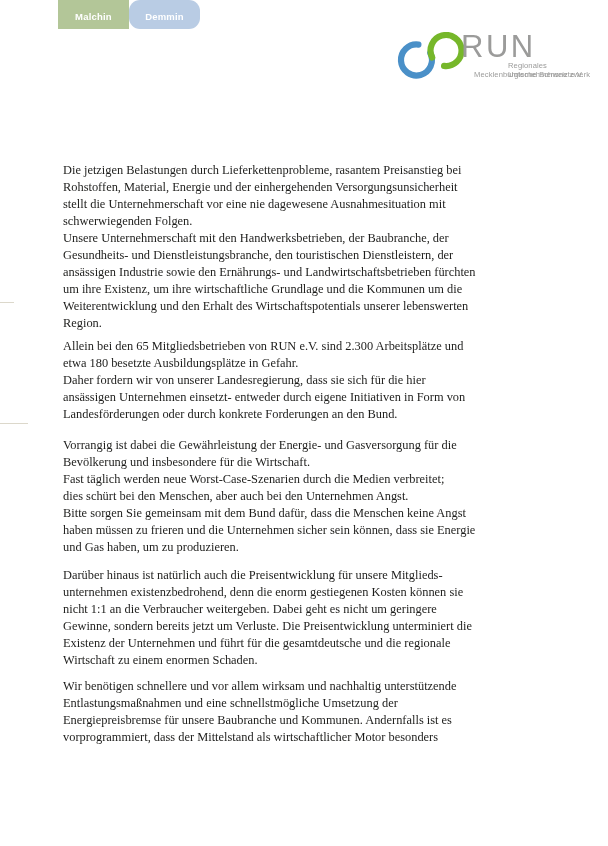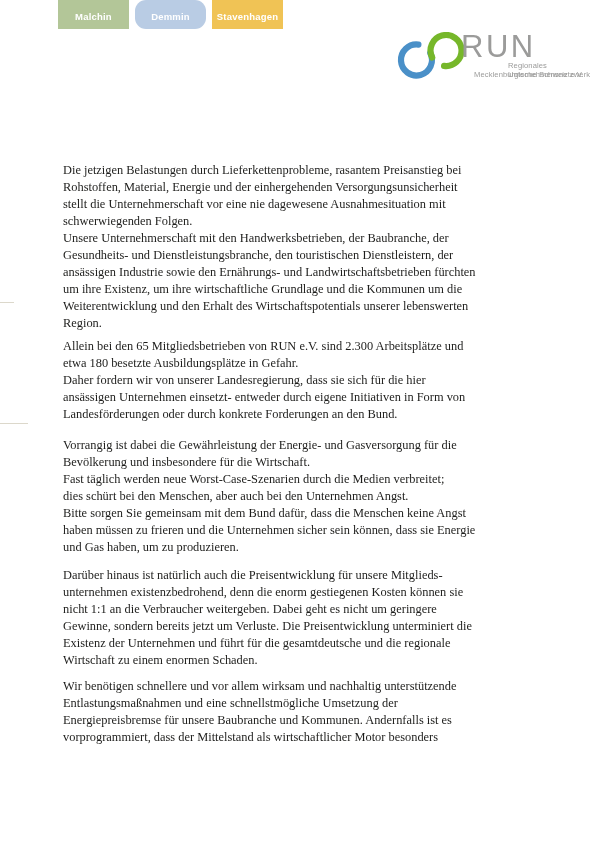--- a/index.html
+++ b/index.html
@@ -6,21 +6,21 @@
   .page{
     position:relative;
     width:608px;height:846px;
     background:#ffffff;
     overflow:hidden;
     font-family:"Liberation Sans",sans-serif;
   }
   
   .tabbar{
     position:absolute;left:58px;top:0;
-    display:flex;gap:6px;
+    display:flex;
   }
   .tab{
     width:71px;height:29px;
     display:flex;align-items:center;justify-content:center;
     padding-top:4px;box-sizing:border-box;
     color:#ffffff;
     font-size:9.5px;font-weight:bold;
     letter-spacing:.2px;
     cursor:pointer;
   }
@@ -61,21 +61,20 @@
   .p5{top:658px;}
 </style>
 </head>
 <body>
 
 <div class="page">
 
   <div class="tabbar">
     <div class="tab" style="background: rgb(179, 198, 152);">Malchin</div>
     <div class="tab" style="background: rgb(185, 204, 228); border-radius: 11px;">Demmin</div>
-    <div class="tab" style="background: rgb(240, 195, 85);">Stavenhagen</div>
   </div>
 
   <svg class="logo-rings" width="70" height="50" viewBox="0 0 70 50">
     <path d="M 33.3 21.0 A 15.5 15.5 0 1 1 21.4 12.6" fill="none" stroke-width="6.2" stroke-linecap="round" stroke="#4a90c8"></path>
     <path d="M 35.2 25.5 A 15.5 15.5 0 1 1 47.1 33.9" fill="none" stroke-width="6.2" stroke-linecap="round" stroke="#76b72a"></path>
   </svg>
   <div class="logo-word">RUN</div>
   <div class="logo-sub1">Regionales Unternehmensnetzwerk</div>
   <div class="logo-sub2">Mecklenburgische Schweiz e.V.</div>
 

